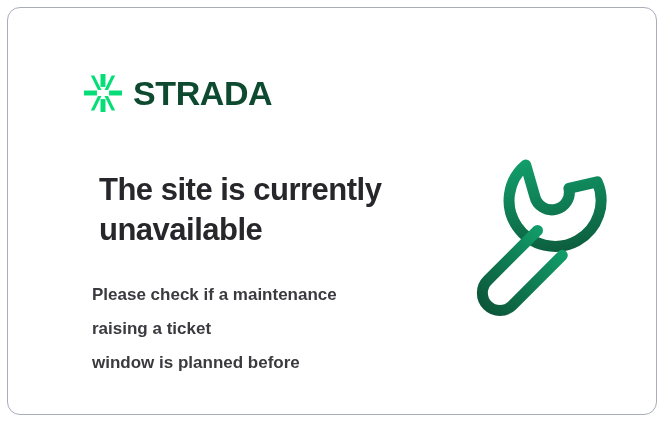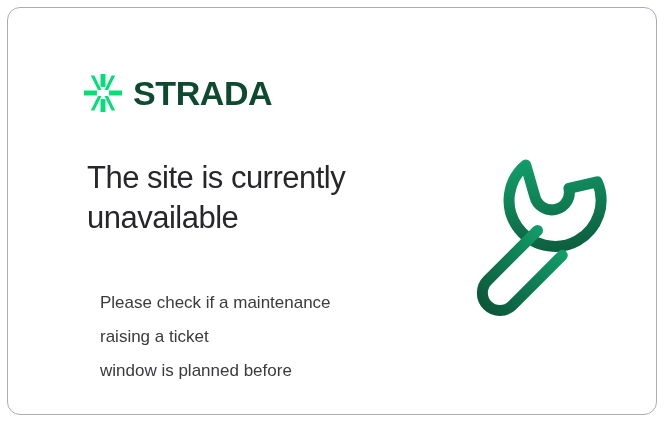--- a/index.html
+++ b/index.html
@@ -60,39 +60,39 @@
     white-space: nowrap;
   }
 
   
   .headline {
     position: absolute;
     left: 79px;
     top: 150px;
     width: 330px;
     font-size: 31px;
-    font-weight: normal;
+    font-weight: bold;
     line-height: 1.30;
     letter-spacing: -0.5px;
     color: #26262b;
-    margin: 0;
+    margin: 12px;
   }
 
   
   .body-copy {
     position: absolute;
     left: 80px;
     top: 266px;
     width: 305px;
     font-size: 17px;
-    font-weight: normal;
+    font-weight: bold;
     line-height: 2.0;
     letter-spacing: 0px;
     color: #3a3a3f;
-    margin: 12px;
+    margin: 4px;
   }
   .body-copy .ln { display: block; }
 
   
   .wrench {
     position: absolute;
     left: 452px;
     top: 150px;
     width: 170px;
     height: 170px;

